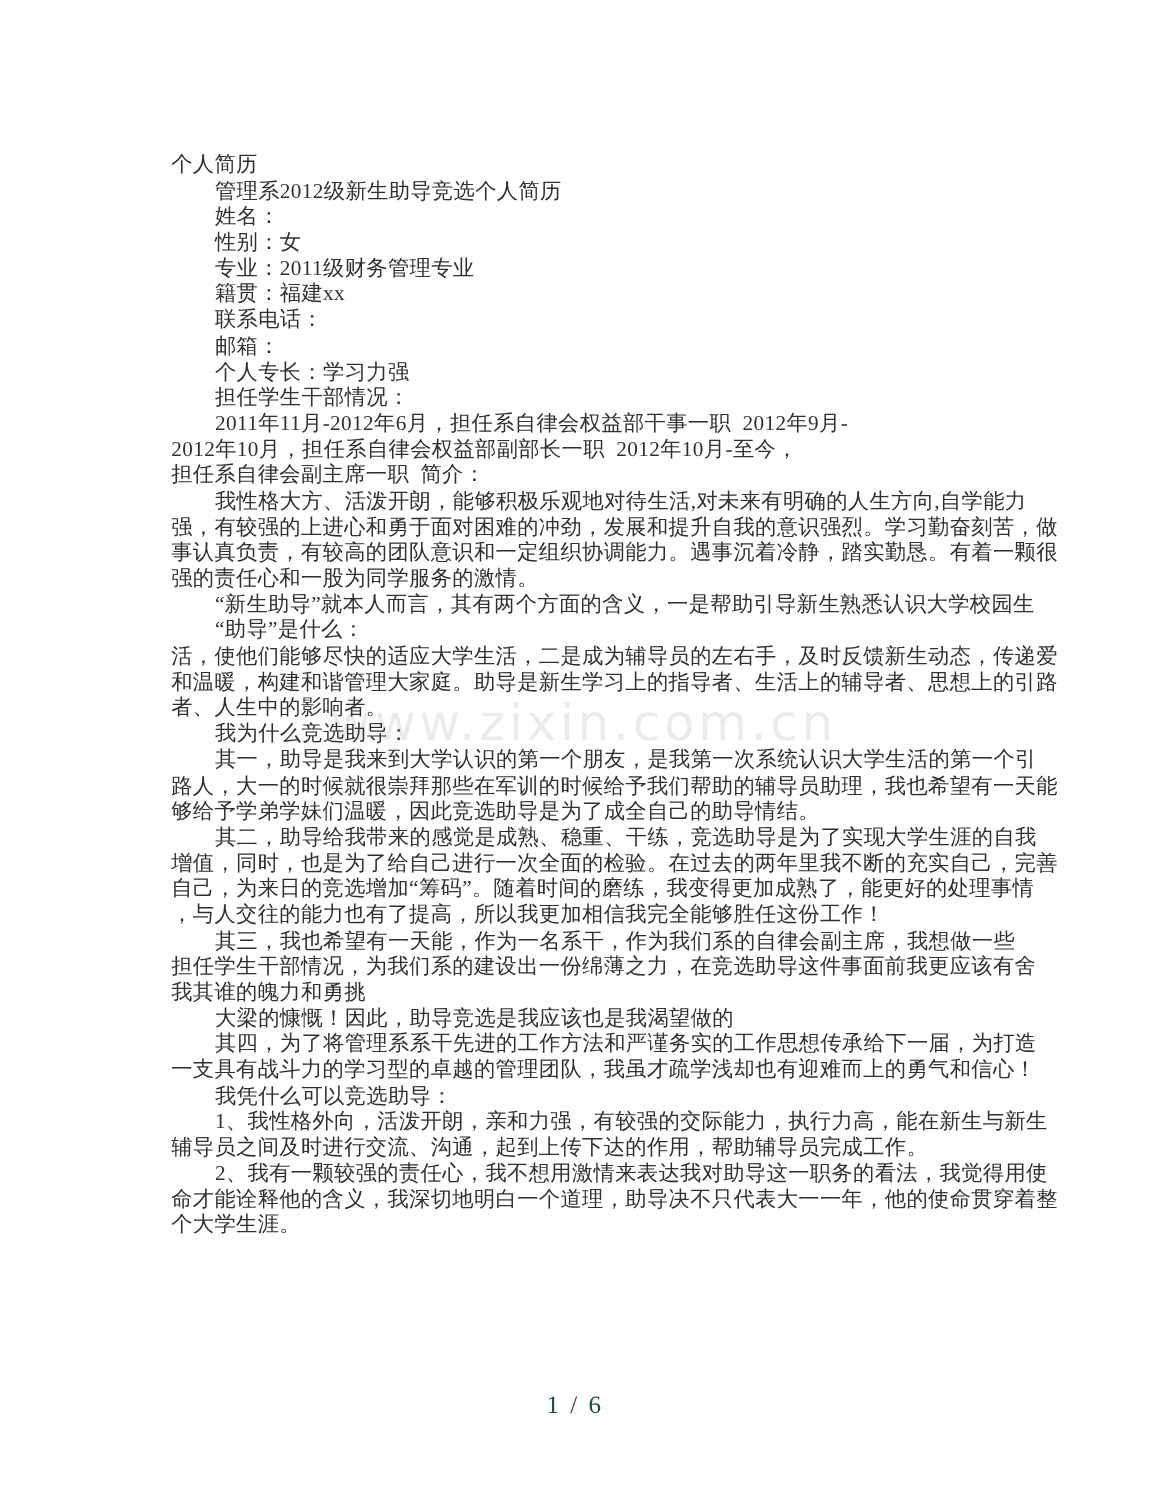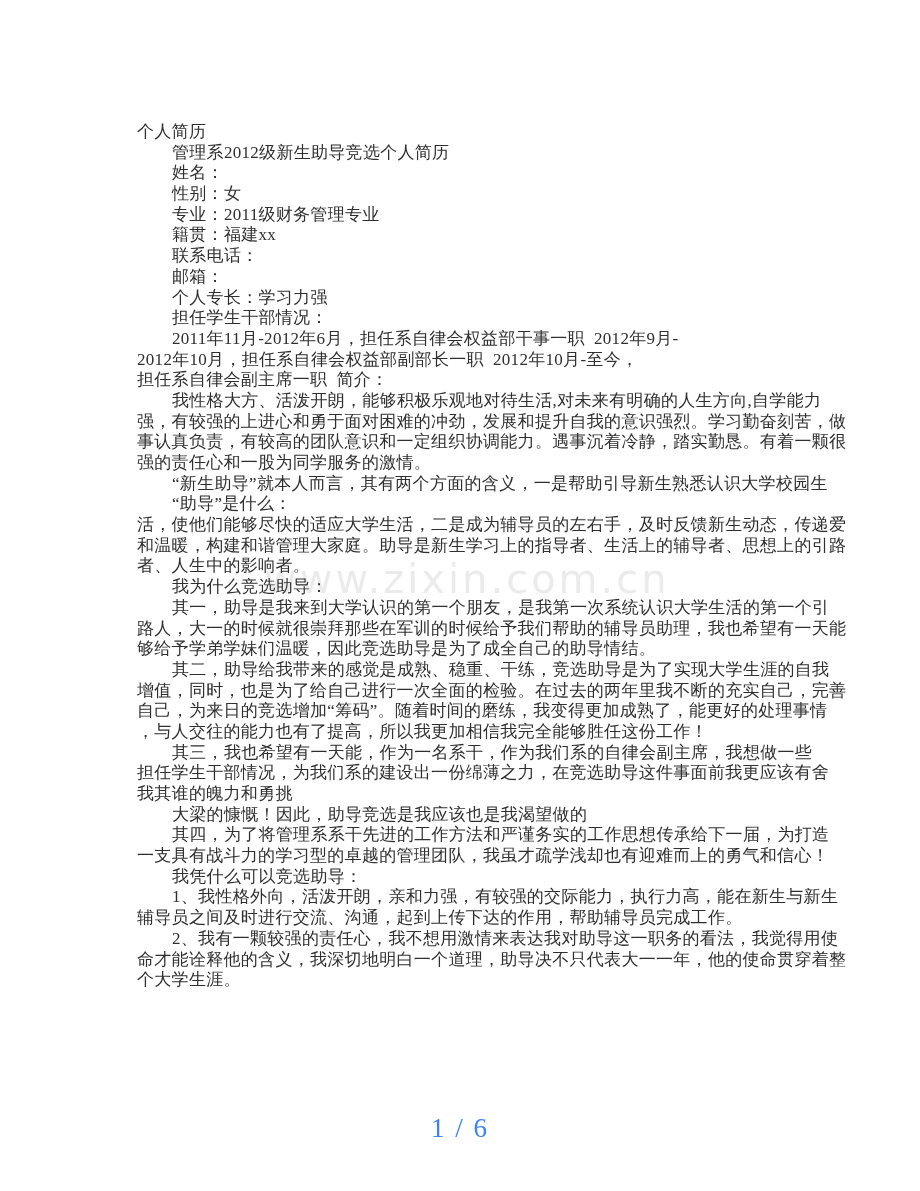--- a/index.html
+++ b/index.html
@@ -46,22 +46,22 @@
   }
   .page-footer {
     position: absolute;
     left: 0;
     top: 1113px;
     width: 100%;
     text-align: center;
     z-index: 2;
   }
   .page-number {
-    font-size: 27px;
-    color: #3b82f6;
+    font-size: 20px;
+    color: #14532d;
     letter-spacing: 2px;
   }
 </style>
 </head>
 <body>
 
 <div class="doc-page">
 
   <div class="watermark">www.zixin.com.cn</div>
 

